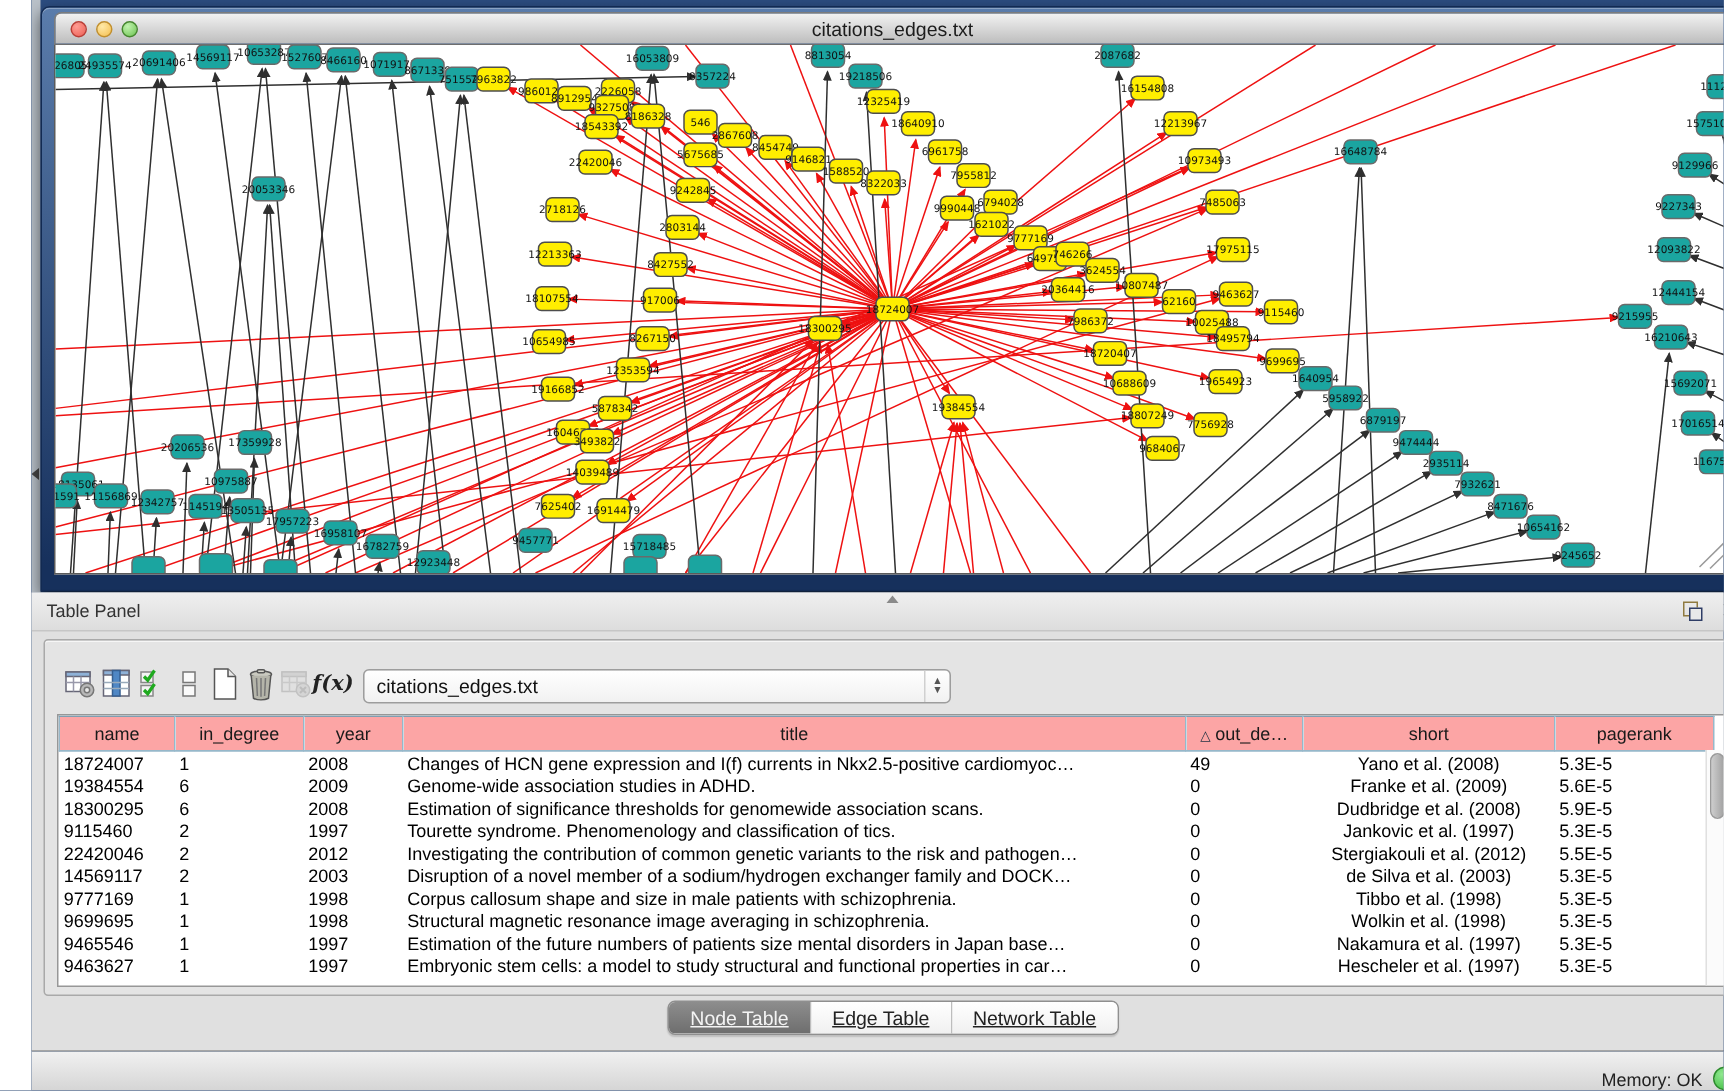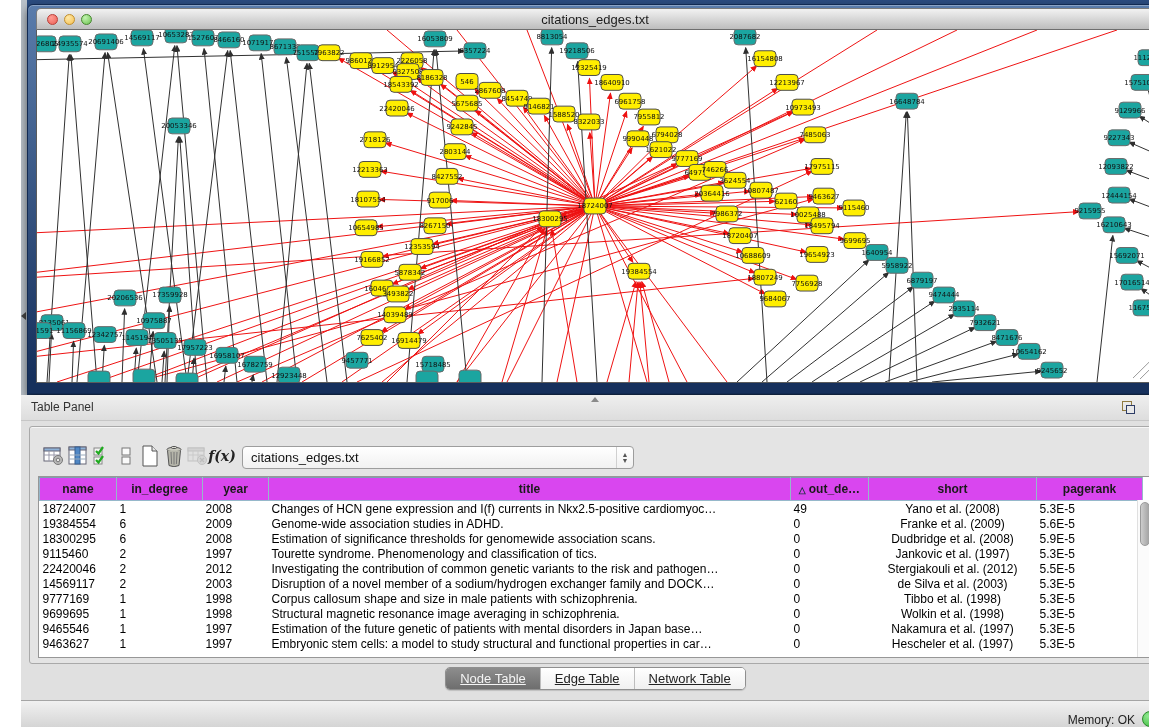--- a/index.html
+++ b/index.html
@@ -51,22 +51,22 @@
     border:1px solid #9d9d9d;border-radius:4px;display:flex;align-items:center;box-sizing:border-box;
     font-size:13px;color:#111;}
   .dropdown .val{flex:1;padding:0 8px;white-space:nowrap;overflow:hidden;}
   .stepper{width:16px;display:flex;flex-direction:column;align-items:center;line-height:6px;
     border-left:1px solid #d0d0d0;height:100%;justify-content:center;color:#555;}
   .stepper .up,.stepper .dn{font-size:7px;}
 
   .table-wrap{position:relative;margin-top:7px;height:180px;background:#fff;border:1px solid #979797;
     overflow:hidden;}
   table.grid{border-collapse:collapse;table-layout:fixed;width:1103px;font-size:12px;color:#000;}
-  table.grid th{height:22px;background:#d946ef;border:1px solid #96b8ca;border-top:1px solid #7e9fb2;
-    font-weight:bold;font-size:12px;color:#1a1a1a;text-align:center;padding:0 2px;overflow:hidden;white-space:nowrap;}
+  table.grid th{height:22px;background:#fca5a5;border:1px solid #96b8ca;border-top:1px solid #7e9fb2;
+    font-weight:normal;font-size:12px;color:#1a1a1a;text-align:center;padding:0 2px;overflow:hidden;white-space:nowrap;}
   table.grid td{height:15px;padding:0 3px;white-space:nowrap;overflow:hidden;text-overflow:ellipsis;}
   td.center{text-align:center;}
   .sort-tri{font-size:9px;margin-right:3px;color:#234;}
   .vscroll{position:absolute;right:0;top:23px;bottom:0;width:14px;background:#fbfbfb;border-left:1px solid #e0e0e0;}
   .vthumb{position:absolute;left:2px;right:2px;top:2px;height:42px;border-radius:6px;
     background:linear-gradient(90deg,#cdcdcd,#a3a3a3);border:1px solid #9a9a9a;}
 
   .tabbar{display:flex;justify-content:center;margin-top:9px;}
   .seg{display:flex;border:1px solid #8f8f8f;border-radius:5px;overflow:hidden;background:#fdfdfd;
     box-shadow:0 1px 1px rgba(0,0,0,.15);}
@@ -937,21 +937,21 @@
                 <td>1998</td>
                 <td>Structural magnetic resonance image averaging in schizophrenia.</td>
                 <td>0</td>
                 <td class="center">Wolkin et al. (1998)</td>
                 <td>5.3E-5</td>
               </tr>
               <tr>
                 <td>9465546</td>
                 <td>1</td>
                 <td>1997</td>
-                <td>Estimation of the future genetic of patients with mental disorders in Japan base…</td>
+                <td>Estimation of the future numbers of patients size mental disorders in Japan base…</td>
                 <td>0</td>
                 <td class="center">Nakamura et al. (1997)</td>
                 <td>5.3E-5</td>
               </tr>
               <tr>
                 <td>9463627</td>
                 <td>1</td>
                 <td>1997</td>
                 <td>Embryonic stem cells: a model to study structural and functional properties in car…</td>
                 <td>0</td>

